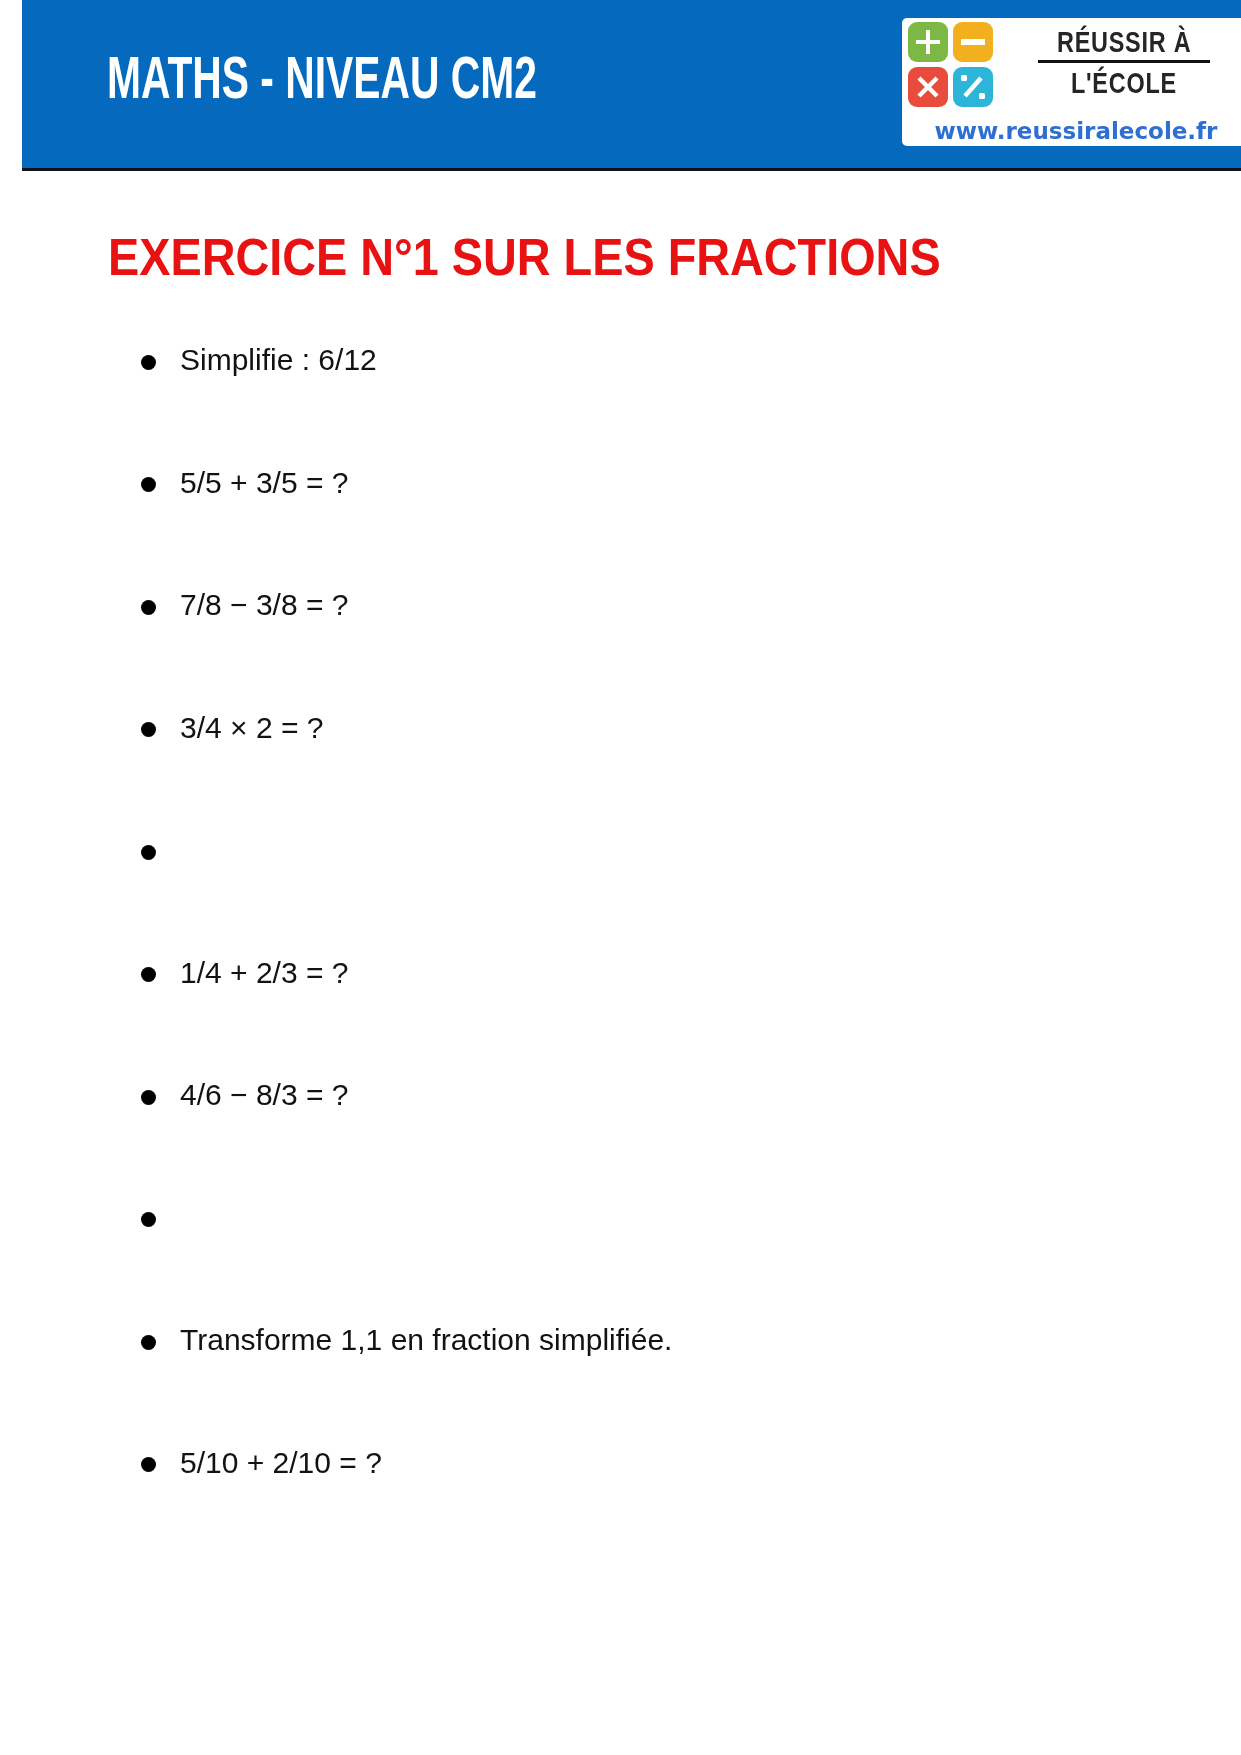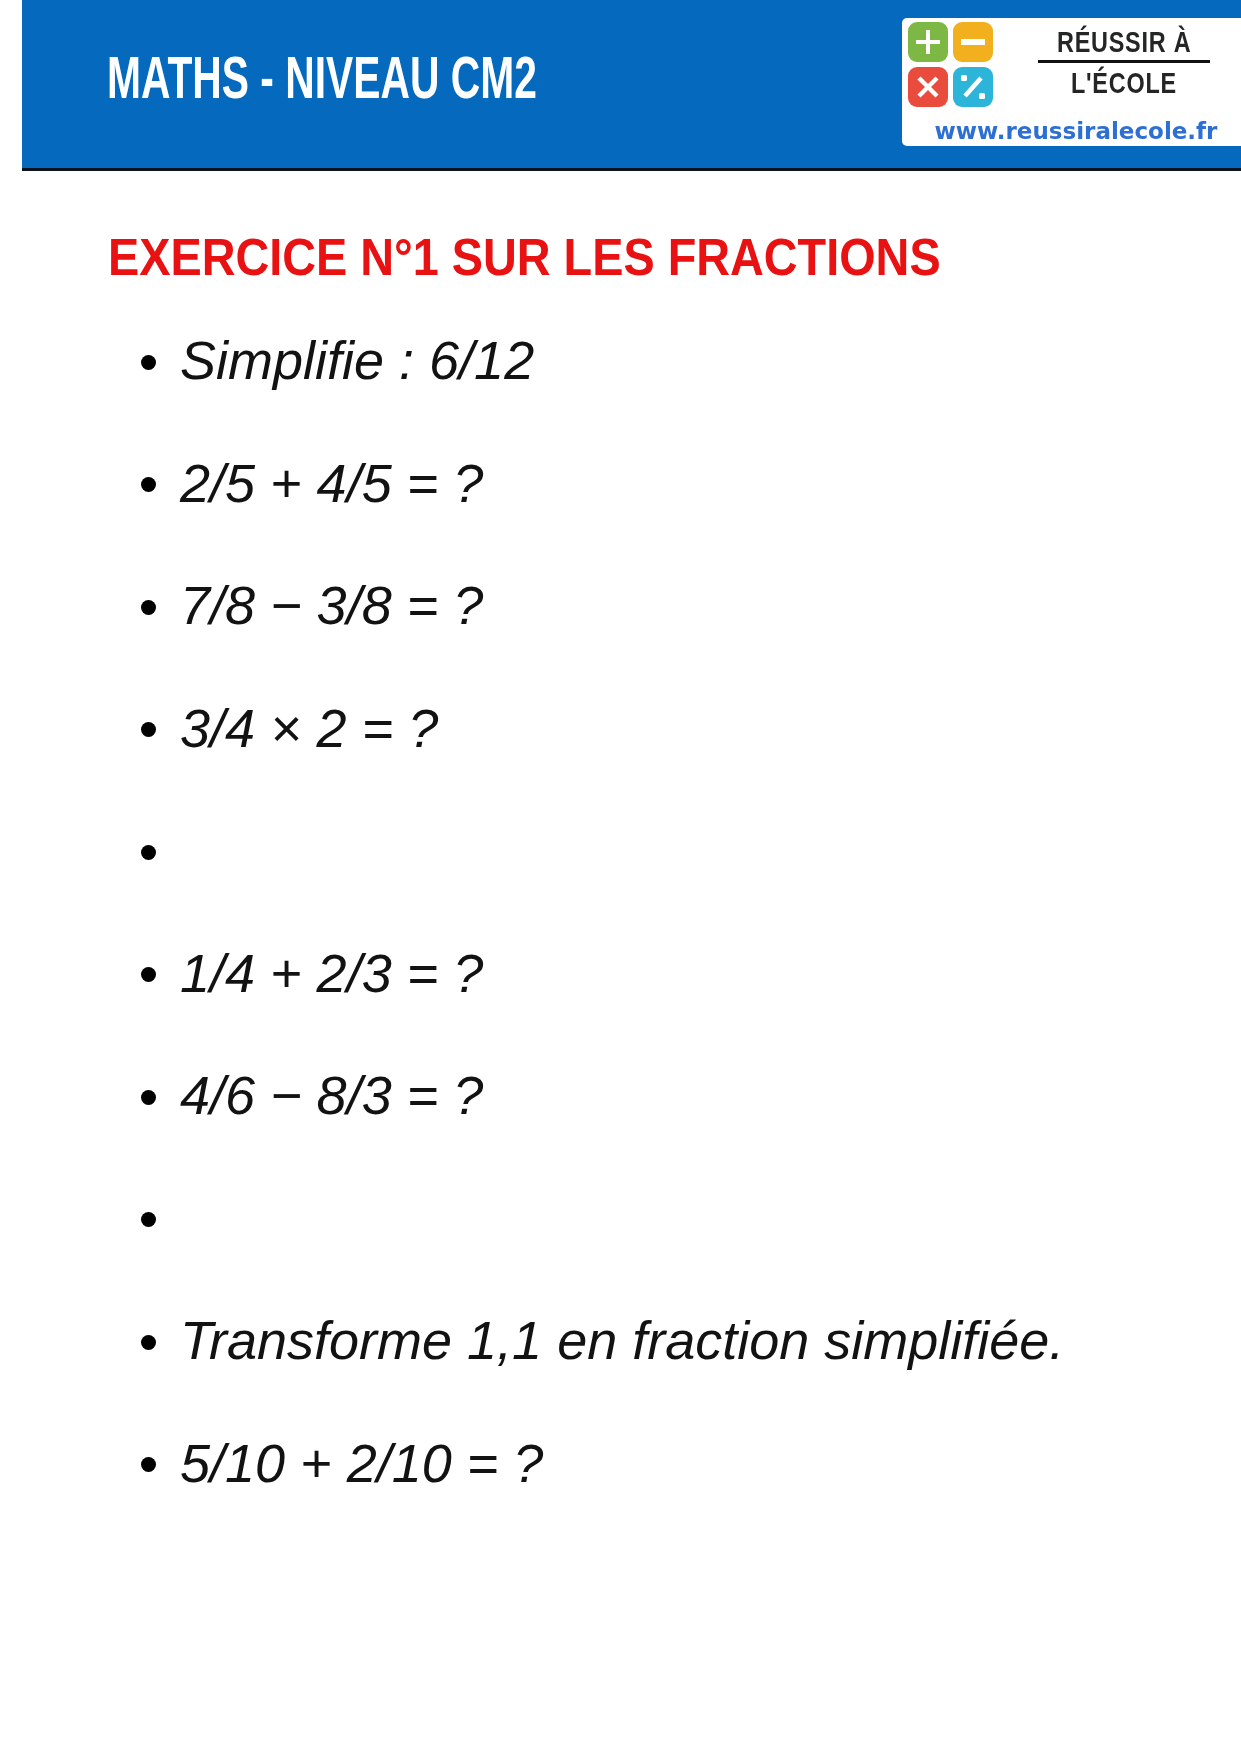--- a/index.html
+++ b/index.html
@@ -75,23 +75,22 @@
   .exo-item{
     height:122.5px;
     display:flex;align-items:center;
   }
   .bullet-dot{
     flex:0 0 auto;
     width:15px;height:15px;border-radius:50%;
     background:#000;margin-right:24px;margin-top:4px;
   }
   .item-text{
-    font-size:54px;line-height:48px;color:var(--body-text,#121212);
+    font-size:30px;line-height:48px;color:var(--body-text,#121212);
     white-space:nowrap;
-    font-style:italic;
   }
 </style>
 </head>
 <body>
 
 <div class="page">
 
   <div class="header">
     <div class="header-title">MATHS - NIVEAU CM2</div>
 
@@ -133,21 +132,21 @@
 
   <h1 class="exo-heading">EXERCICE N°1 SUR LES FRACTIONS</h1>
 
   <ul class="exo-list">
     <li class="exo-item">
       <span class="bullet-dot"></span>
       <span class="item-text">Simplifie : 6/12</span>
     </li>
     <li class="exo-item">
       <span class="bullet-dot"></span>
-      <span class="item-text">2/5 + 4/5 = ?</span>
+      <span class="item-text">5/5 + 3/5 = ?</span>
     </li>
     <li class="exo-item">
       <span class="bullet-dot"></span>
       <span class="item-text">7/8 − 3/8 = ?</span>
     </li>
     <li class="exo-item">
       <span class="bullet-dot"></span>
       <span class="item-text">3/4 × 2 = ?</span>
     </li>
     <li class="exo-item">

